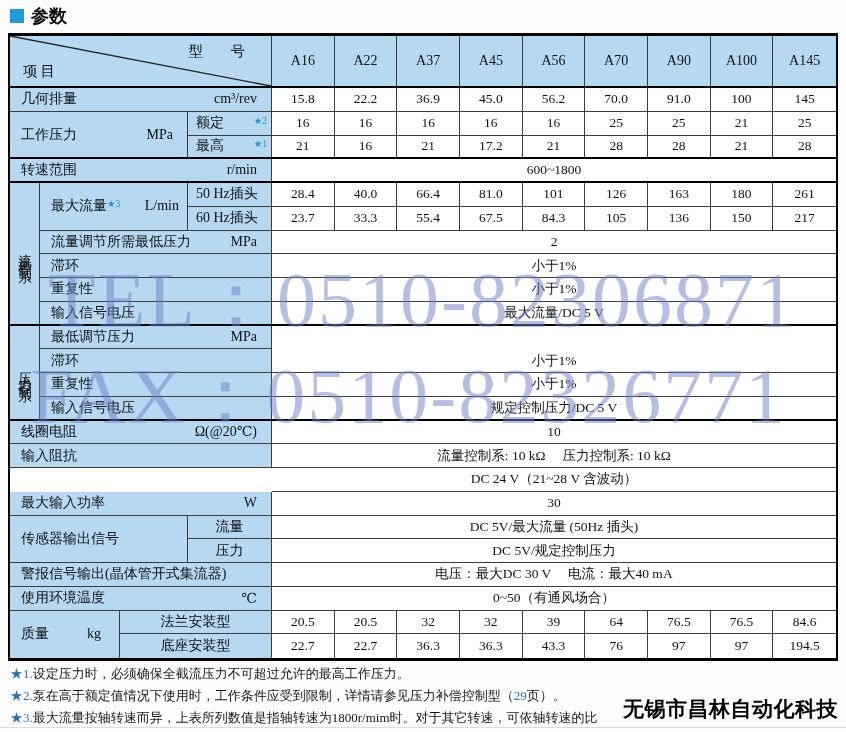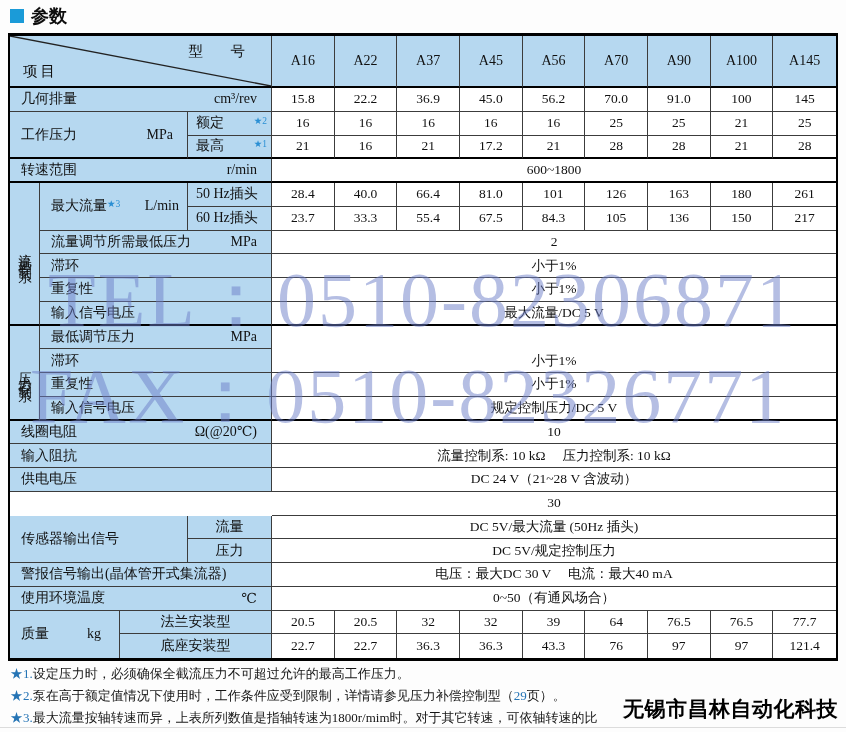--- a/index.html
+++ b/index.html
@@ -172,22 +172,25 @@
   <div class="c lab bb3" style="grid-area:15/2/16/5">输入信号电压</div>
   <div class="c bb3 lastc" style="grid-area:15/5/16/14">规定控制压力/DC 5 V</div>
 
   <div class="c lab ju" style="grid-area:16/1/17/5">
     <span>线圈电阻</span>
       <span class="un">Ω(@20℃)</span>
   </div>
   <div class="c lastc" style="grid-area:16/5/17/14">10</div>
   <div class="c lab" style="grid-area:17/1/18/5">输入阻抗</div>
   <div class="c lastc" style="grid-area:17/5/18/14">流量控制系: 10 kΩ　 压力控制系: 10 kΩ</div>
-  <div class="c lab" style="grid-area:18/1/19/5">供电电压</div>
   <div class="c lastc" style="grid-area:18/5/19/14">DC 24 V（21~28 V 含波动）</div>
+  <div class="c lab ju" style="grid-area:19/1/20/5">
+    <span>最大输入功率</span>
+      <span class="un">W</span>
+  </div>
   <div class="c lastc" style="grid-area:19/5/20/14">30</div>
 
   <div class="c lab" style="grid-area:20/1/22/4">传感器输出信号</div>
   <div class="c subc" style="grid-area:20/4/21/5">流量</div>
   <div class="c lastc" style="grid-area:20/5/21/14">DC 5V/最大流量 (50Hz 插头)</div>
   <div class="c subc" style="grid-area:21/4/22/5">压力</div>
   <div class="c lastc" style="grid-area:21/5/22/14">DC 5V/规定控制压力</div>
 
   <div class="c lab" style="grid-area:22/1/23/5">警报信号输出(晶体管开式集流器)</div>
   <div class="c lastc" style="grid-area:22/5/23/14">电压：最大DC 30 V　 电流：最大40 mA</div>
@@ -203,31 +206,31 @@
       <span class="un">kg</span>
   </div>
   <div class="c" style="grid-area:24/5/25/6">20.5</div>
   <div class="c" style="grid-area:24/6/25/7">20.5</div>
   <div class="c" style="grid-area:24/7/25/8">32</div>
   <div class="c" style="grid-area:24/8/25/9">32</div>
   <div class="c" style="grid-area:24/9/25/10">39</div>
   <div class="c" style="grid-area:24/10/25/11">64</div>
   <div class="c" style="grid-area:24/11/25/12">76.5</div>
   <div class="c" style="grid-area:24/12/25/13">76.5</div>
-  <div class="c lastc" style="grid-area:24/13/25/14">77.7</div>
+  <div class="c lastc" style="grid-area:24/13/25/14">84.6</div>
   <div class="c subc bb0" style="grid-area:25/3/26/5">底座安装型</div>
   <div class="c bb0" style="grid-area:25/5/26/6">22.7</div>
   <div class="c bb0" style="grid-area:25/6/26/7">22.7</div>
   <div class="c bb0" style="grid-area:25/7/26/8">36.3</div>
   <div class="c bb0" style="grid-area:25/8/26/9">36.3</div>
   <div class="c bb0" style="grid-area:25/9/26/10">43.3</div>
   <div class="c bb0" style="grid-area:25/10/26/11">76</div>
   <div class="c bb0" style="grid-area:25/11/26/12">97</div>
   <div class="c bb0" style="grid-area:25/12/26/13">97</div>
-  <div class="c bb0 lastc" style="grid-area:25/13/26/14">121.4</div>
+  <div class="c bb0 lastc" style="grid-area:25/13/26/14">194.5</div>
 </div>
 
 <div class="fns">
   <div><span class="mk">★1.</span><span>设定压力时，必须确保全截流压力不可超过允许的最高工作压力。</span></div>
   <div><span class="mk">★2.</span><span>泵在高于额定值情况下使用时，工作条件应受到限制，详情请参见压力补偿控制型（</span><span class="pg">29</span><span>页）。</span></div>
   <div><span class="mk">★3.</span><span>最大流量按轴转速而异，上表所列数值是指轴转速为1800r/mim时。对于其它转速，可依轴转速的比</span></div>
 </div>
 
 <div class="wm wm-tel">TEL：0510-82306871</div>
 <div class="wm wm-fax">FAX：0510-82326771</div>

